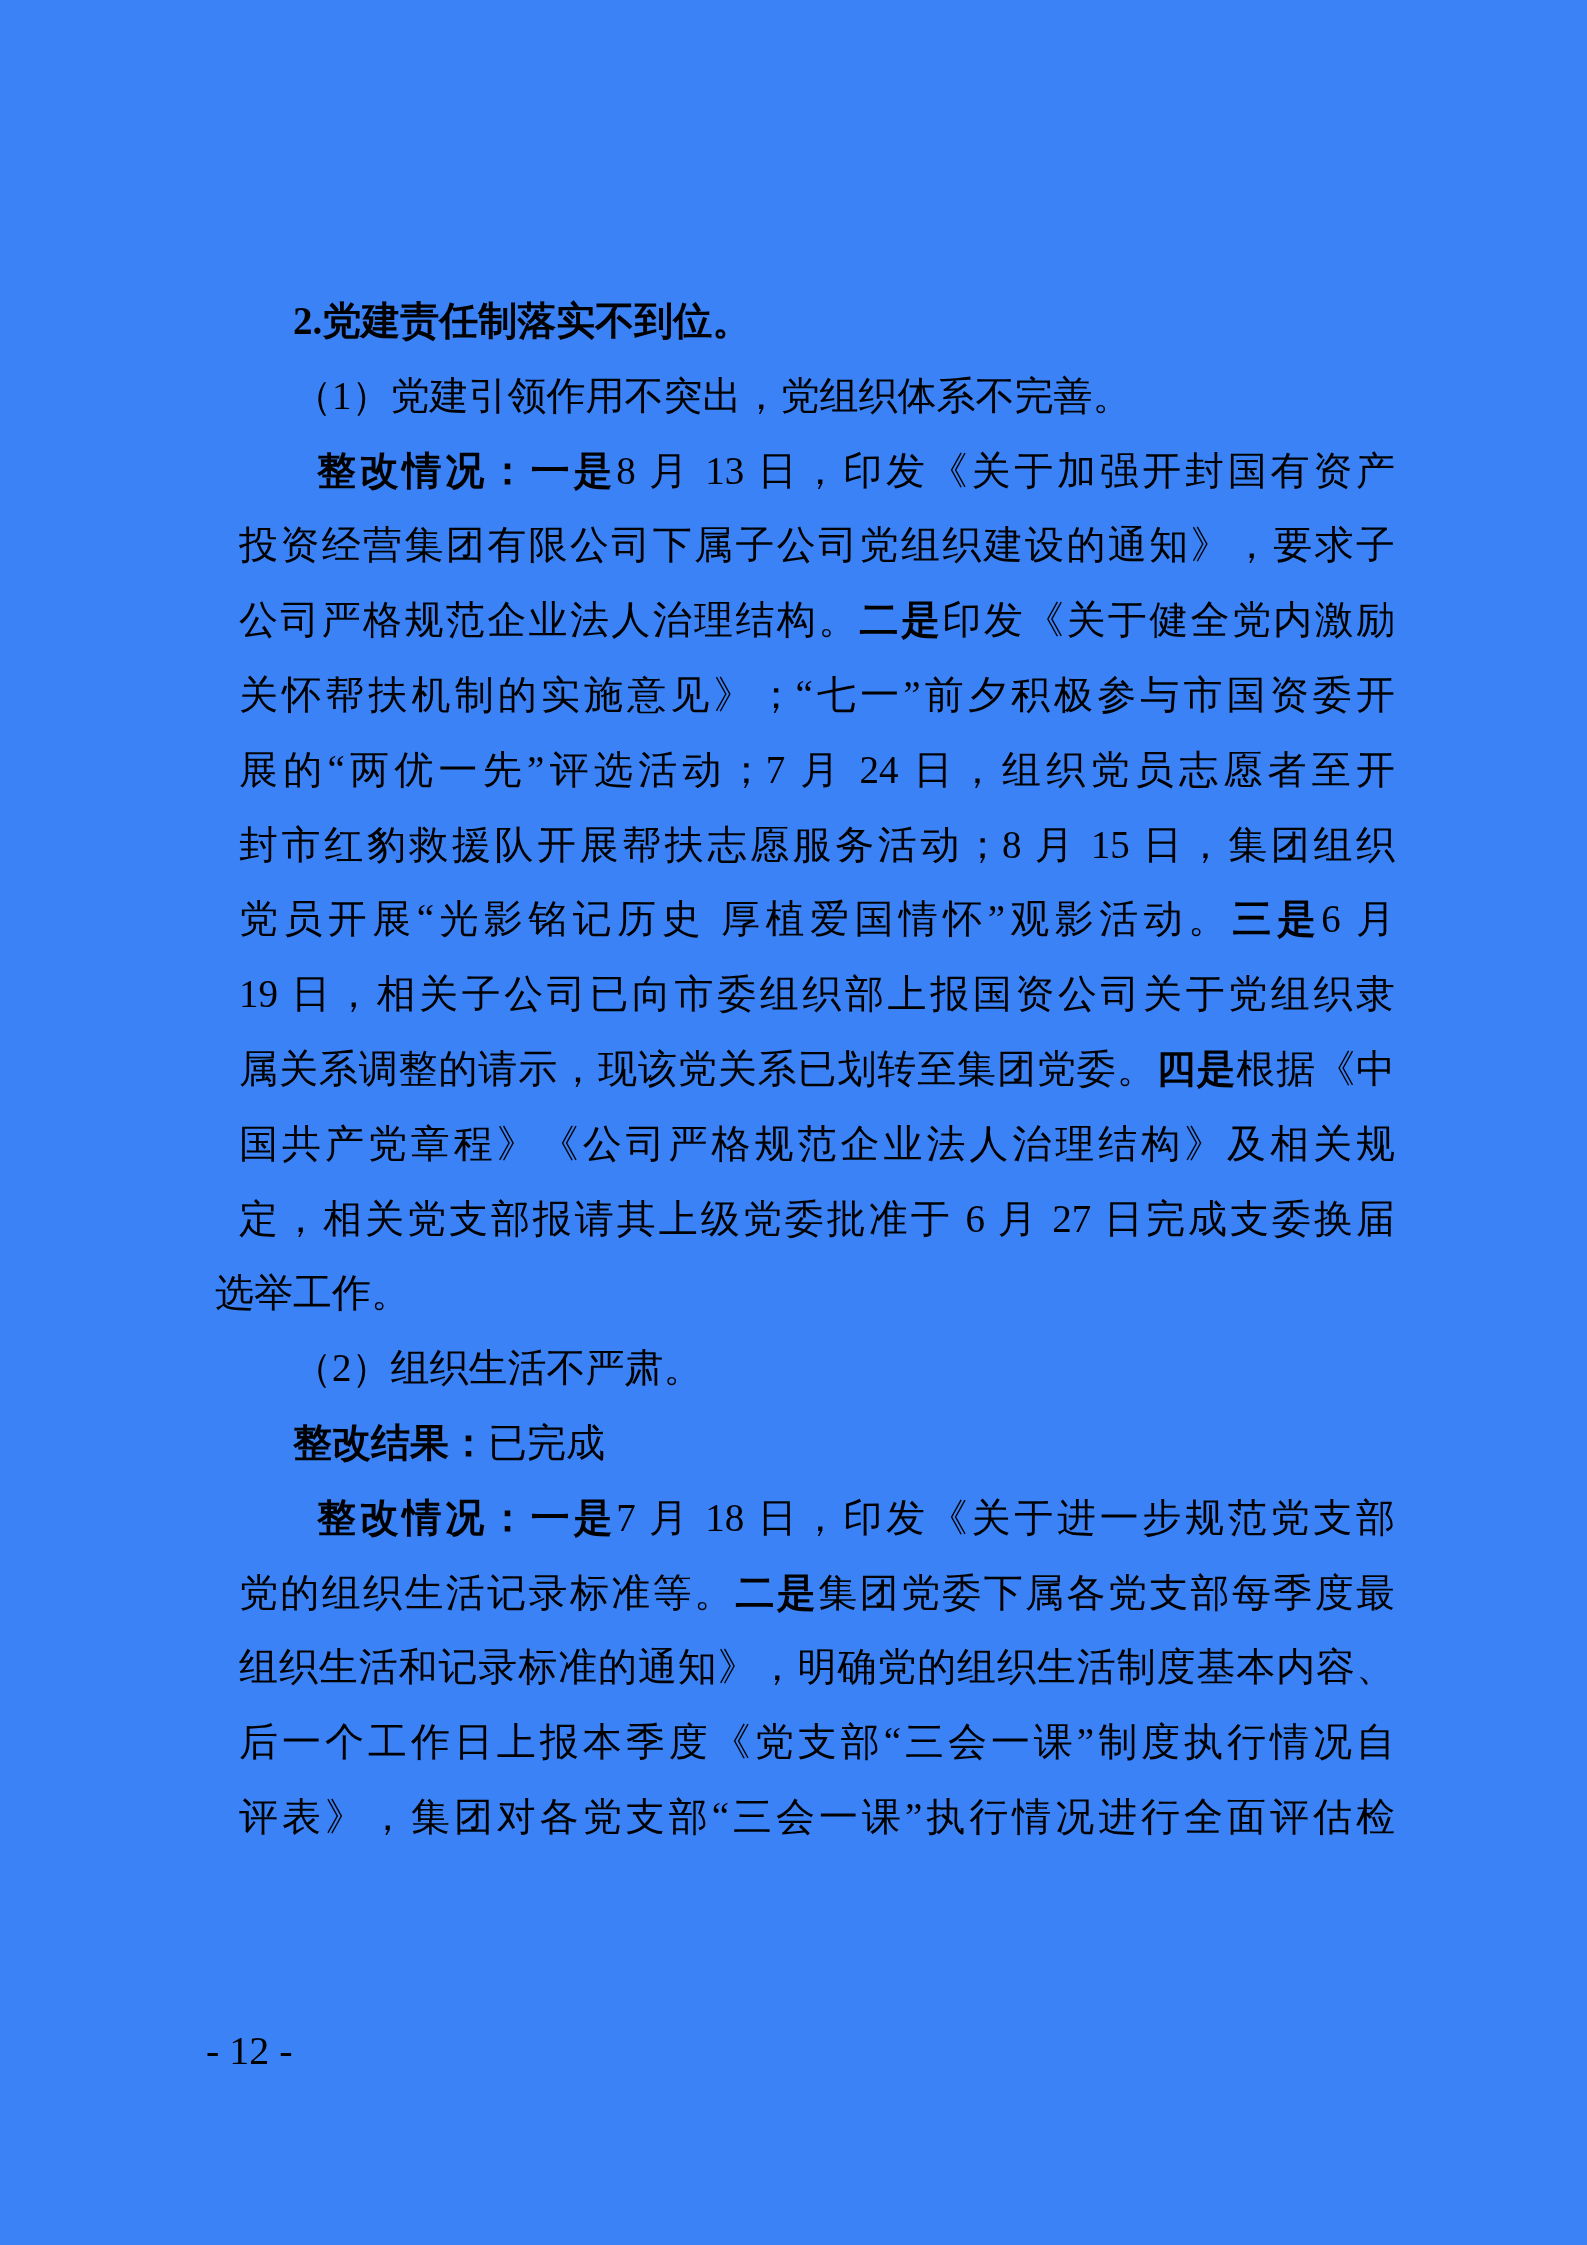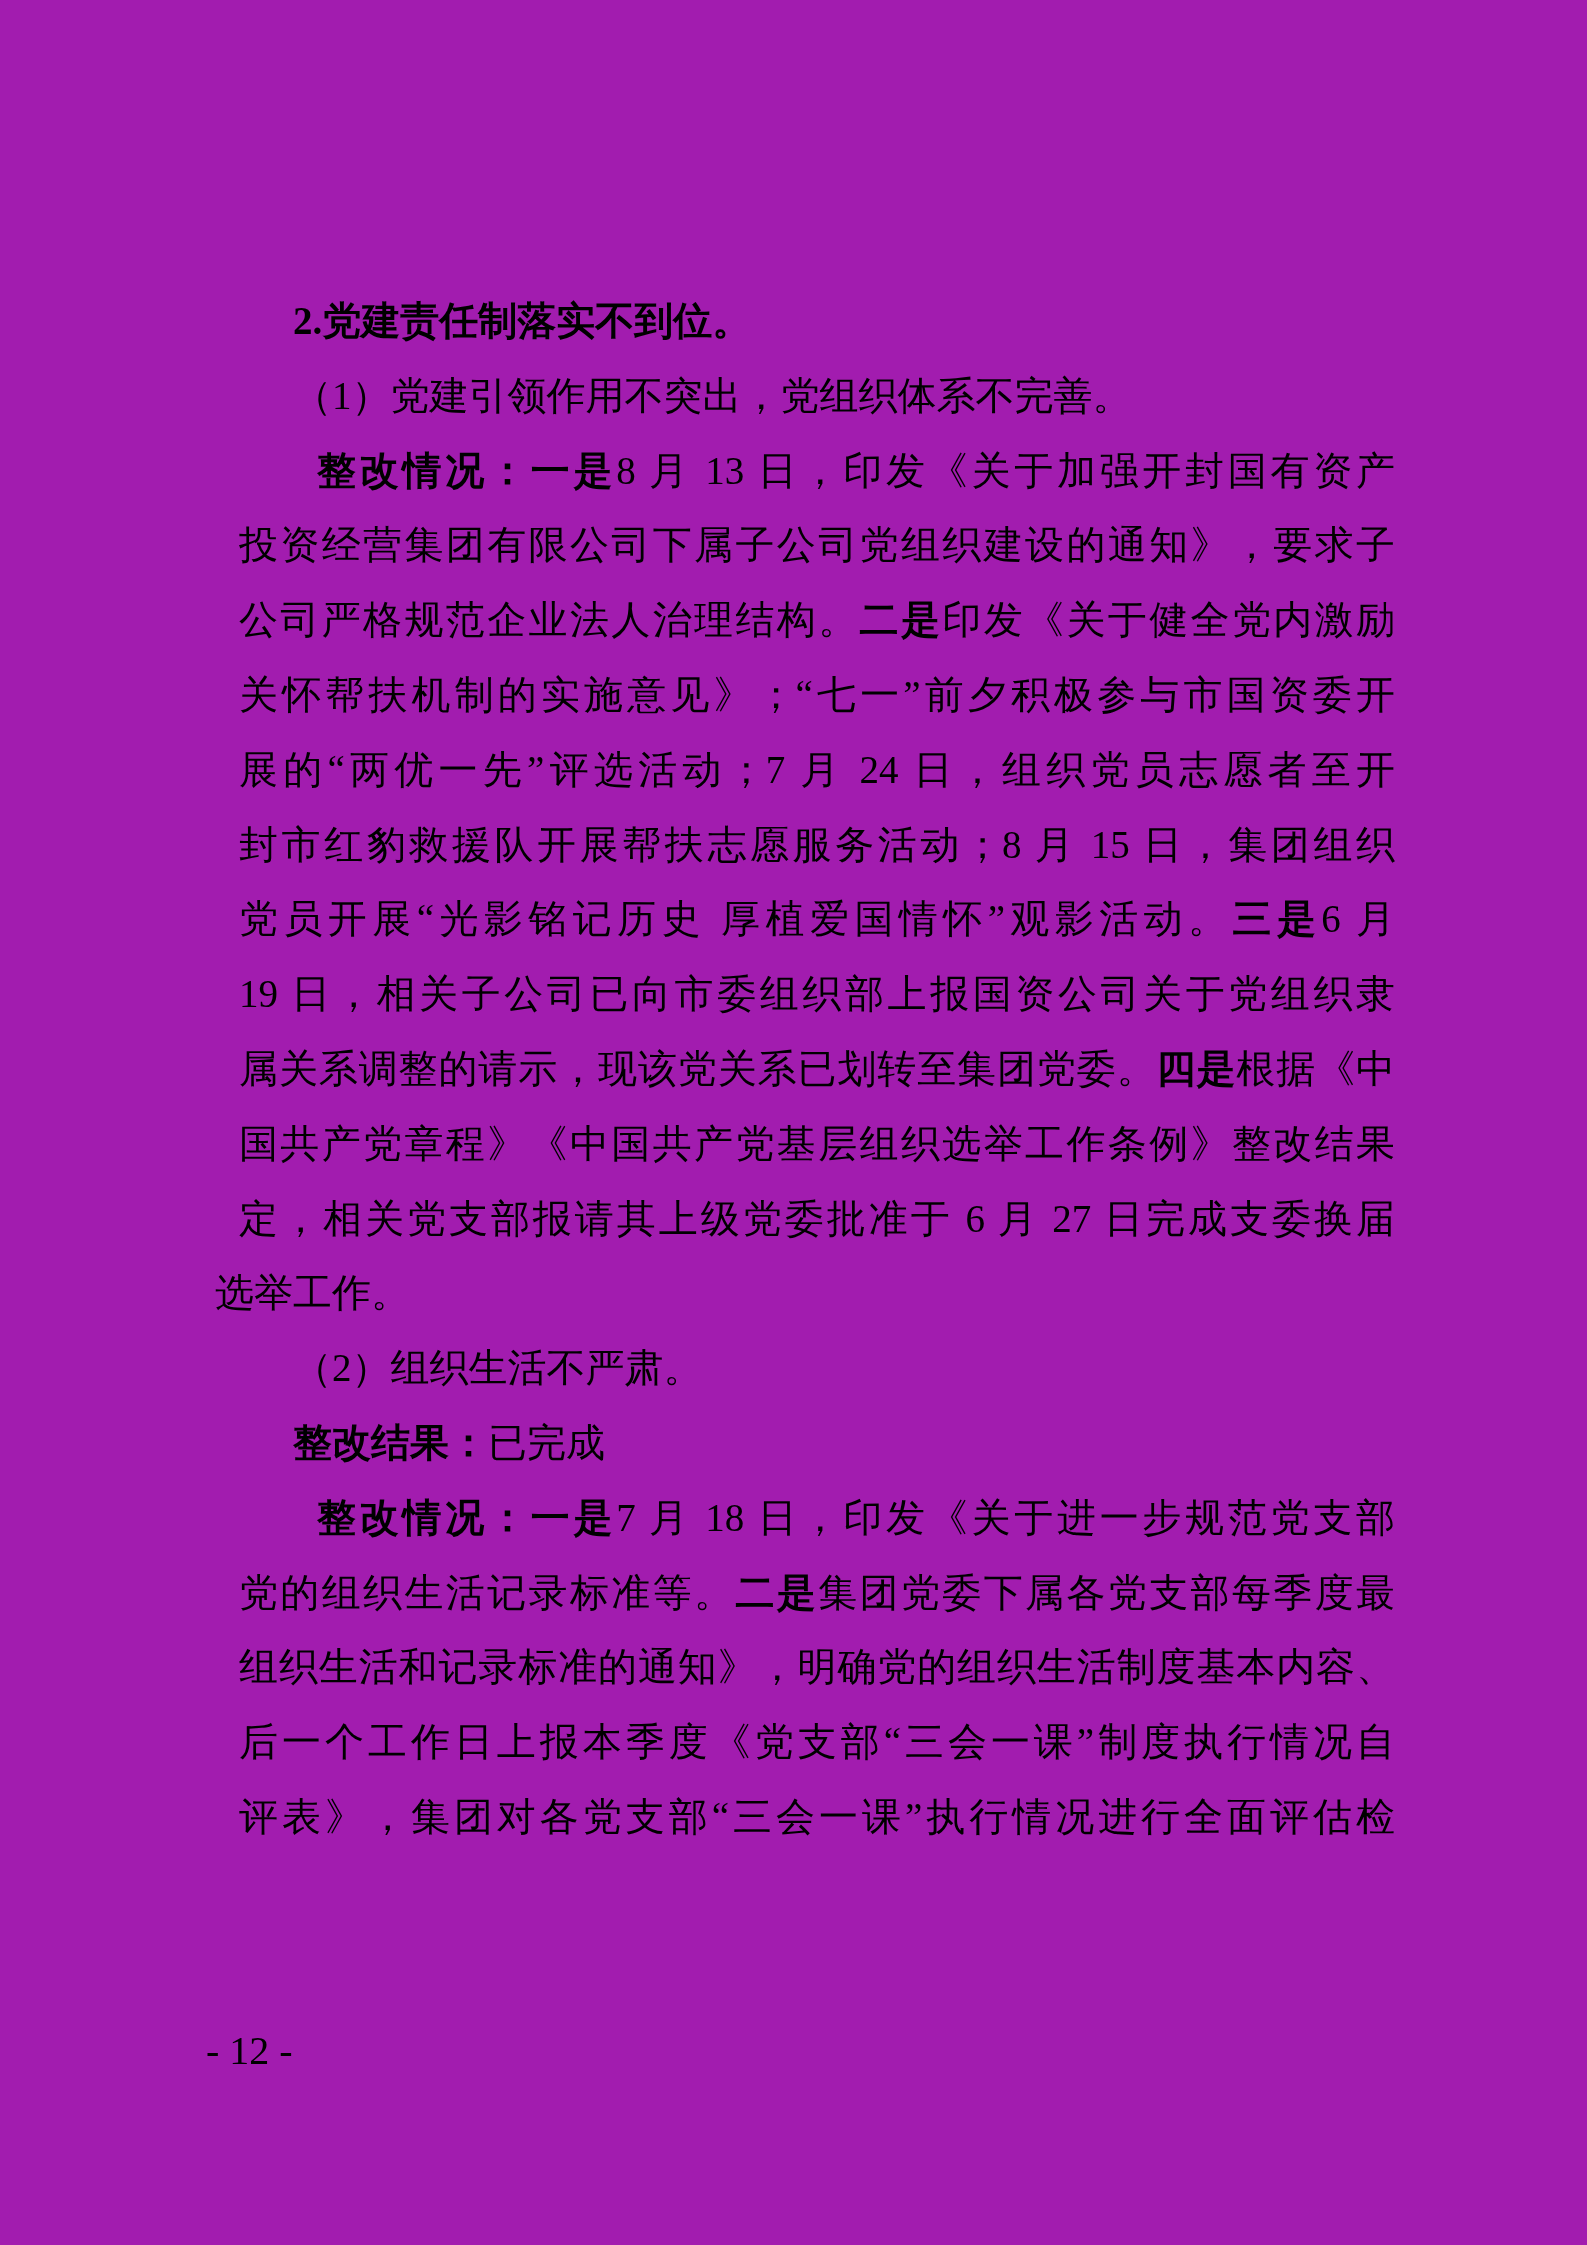--- a/index.html
+++ b/index.html
@@ -4,21 +4,21 @@
 <style>
   html, body {
     margin: 0;
     padding: 0;
     background: #ffffff;
   }
   .page {
     position: relative;
     width: 1587px;
     height: 2245px;
-    background: #a21caf;
+    background: #3b82f6;
     overflow: hidden;
     font-family: "Liberation Serif", "DejaVu Serif", serif;
     color: #000000;
   }
   .text-block {
     position: absolute;
     left: 215px;
     top: 284px;
     width: 1180px;
     font-size: 39px;
@@ -58,21 +58,21 @@
       <div class="line indent"><span>（1）党建引领作用不突出，党组织体系不完善。</span></div>
       <div class="line indent jfull"><span class="bold">整改情况：</span><span class="bold">一是</span><span>8 月 13 日，印发《关于加强开封国有资产</span></div>
       <div class="line jfull"><span>投资经营集团有限公司下属子公司党组织建设的通知》，要求子</span></div>
       <div class="line jfull"><span>公司严格规范企业法人治理结构。</span><span class="bold">二是</span><span>印发《关于健全党内激励</span></div>
       <div class="line jfull"><span>关怀帮扶机制的实施意见》；“七一”前夕积极参与市国资委开</span></div>
       <div class="line jfull"><span>展的“两优一先”评选活动；7 月 24 日，组织党员志愿者至开</span></div>
       <div class="line jfull"><span>封市红豹救援队开展帮扶志愿服务活动；8 月 15 日，集团组织</span></div>
       <div class="line jfull"><span>党员开展“光影铭记历史 厚植爱国情怀”观影活动。</span><span class="bold">三是</span><span>6 月</span></div>
       <div class="line jfull"><span>19 日，相关子公司已向市委组织部上报国资公司关于党组织隶</span></div>
       <div class="line jfull"><span>属关系调整的请示，现该党关系已划转至集团党委。</span><span class="bold">四是</span><span>根据《中</span></div>
-      <div class="line jfull"><span>国共产党章程》《中国共产党基层组织选举工作条例》整改结果</span></div>
+      <div class="line jfull"><span>国共产党章程》《公司严格规范企业法人治理结构》及相关规</span></div>
       <div class="line jfull"><span>定，相关党支部报请其上级党委批准于 6 月 27 日完成支委换届</span></div>
       <div class="line"><span>选举工作。</span></div>
       <div class="line indent"><span>（2）组织生活不严肃。</span></div>
       <div class="line indent"><span class="bold">整改结果：</span><span>已完成</span></div>
       <div class="line indent jfull"><span class="bold">整改情况：</span><span class="bold">一是</span><span>7 月 18 日，印发《关于进一步规范党支部</span></div>
       <div class="line jfull"><span>党的组织生活记录标准等。</span><span class="bold">二是</span><span>集团党委下属各党支部每季度最</span></div>
       <div class="line jfull"><span>组织生活和记录标准的通知》，明确党的组织生活制度基本内容、</span></div>
       <div class="line jfull"><span>后一个工作日上报本季度《党支部“三会一课”制度执行情况自</span></div>
       <div class="line jfull"><span>评表》，集团对各党支部“三会一课”执行情况进行全面评估检</span></div>
     </div>

